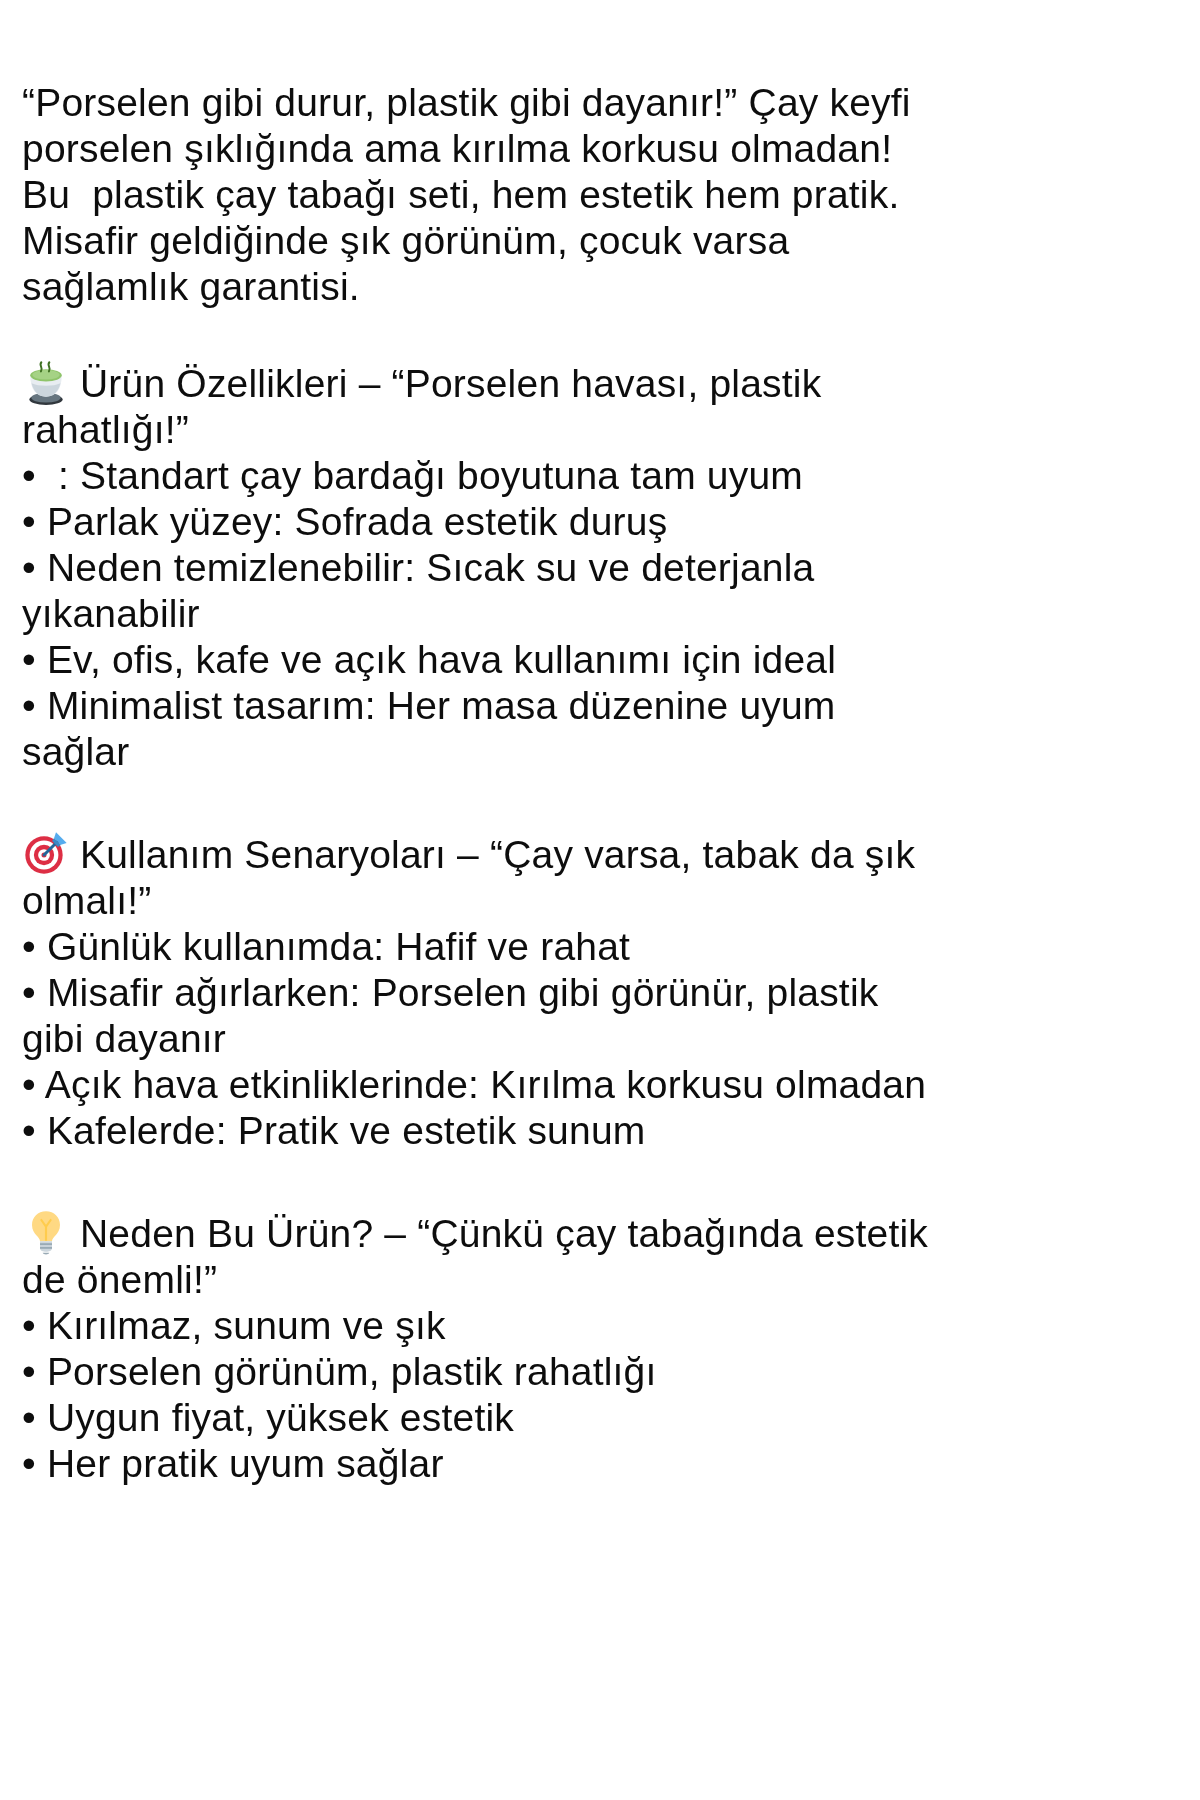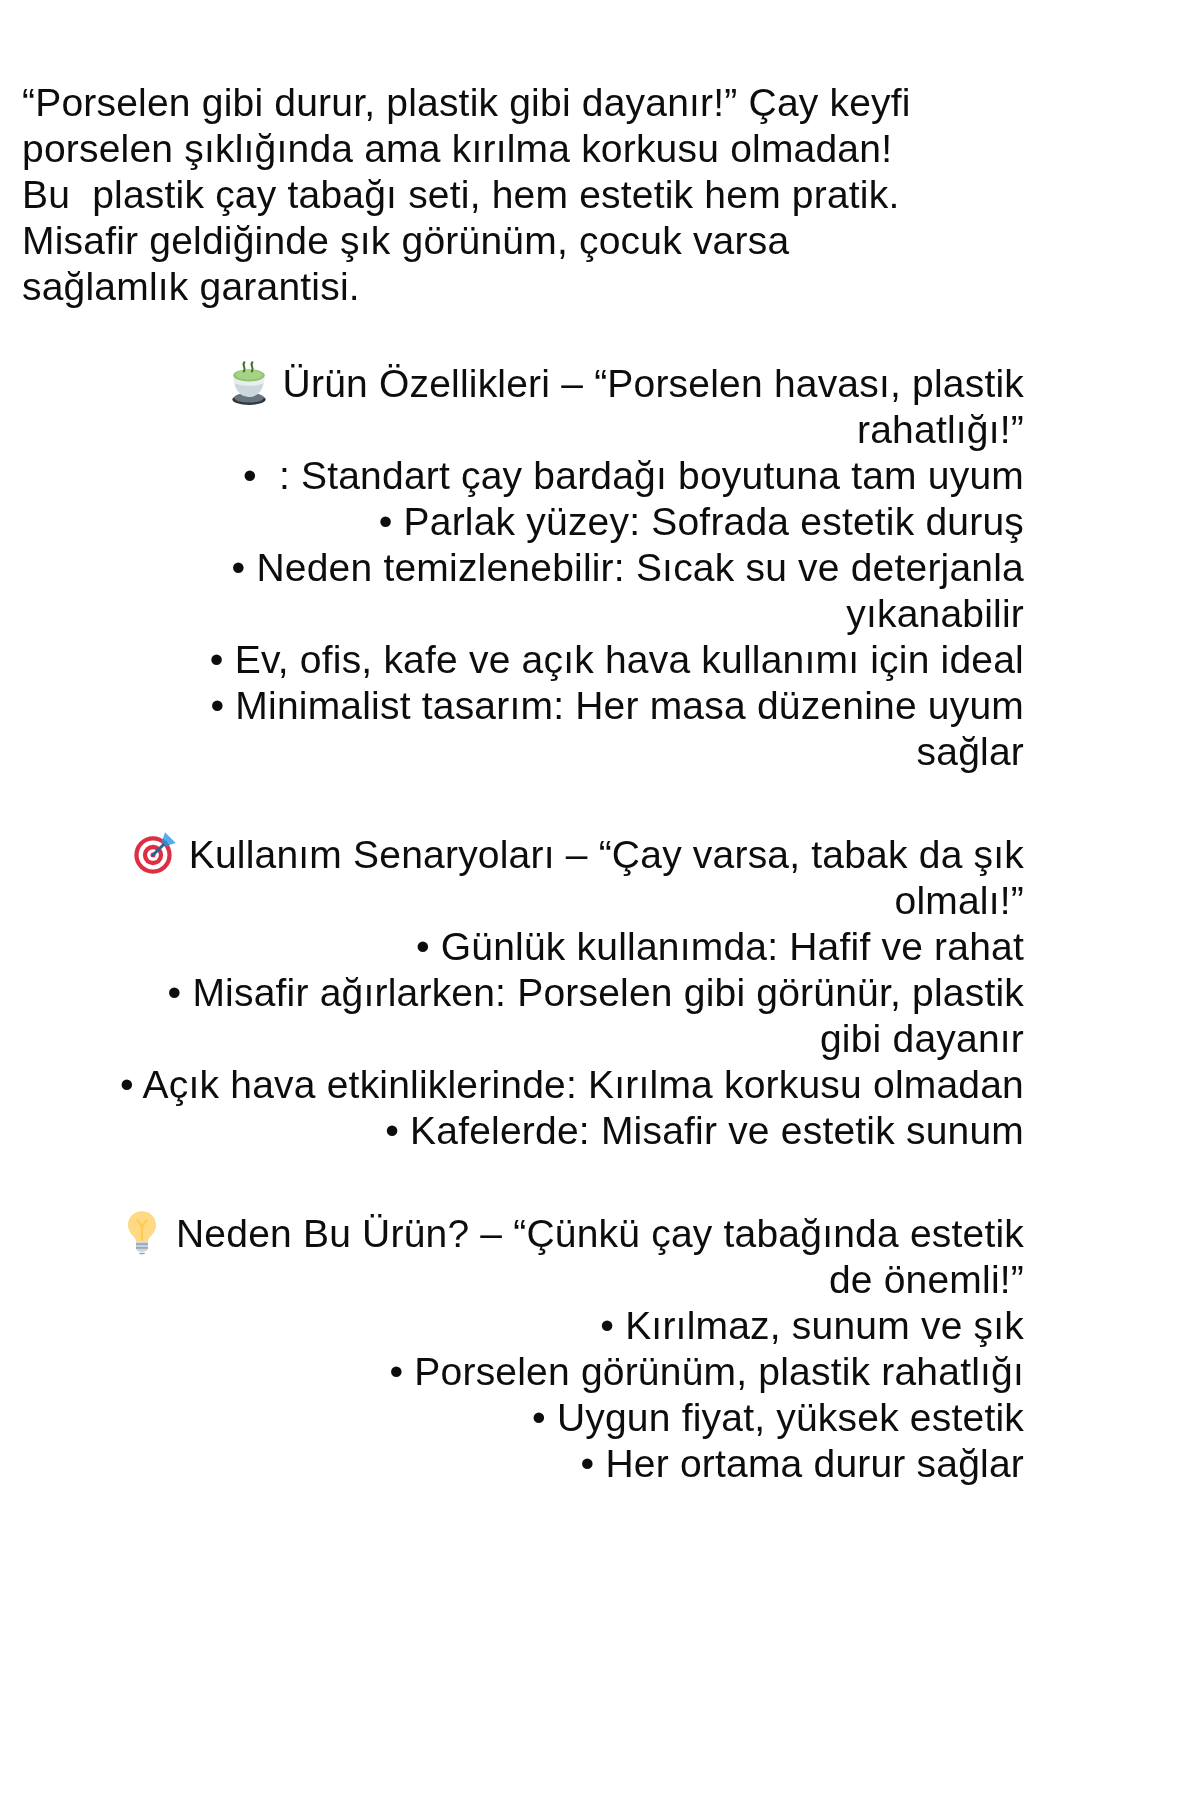--- a/index.html
+++ b/index.html
@@ -25,21 +25,20 @@
     line-height: 46px;
     letter-spacing: 0.2px;
     white-space: pre-wrap;
     word-break: normal;
   }
   .intro {
     margin: 0 0 48px 0;
   }
   .section {
     margin: 0 0 54px 0;
-    text-align: right;
   }
   .section:last-child {
     margin-bottom: 0;
   }
   .section-header {
     margin: 0;
   }
   .emoji-icon {
     display: inline-block;
     width: 48px;
@@ -114,21 +113,21 @@
           <path d="M24.1 6.8 L29.2 11.9 L27 13.5 L22.6 9 Z" fill="#3b88c3"></path>
         </svg>
       </span><span class="txt">Kullanım Senaryoları – “Çay varsa, tabak da şık
 olmalı!”</span>
     </div>
     <ul class="bullets">
       <li class="txt">• Günlük kullanımda: Hafif ve rahat</li>
       <li class="txt">• Misafir ağırlarken: Porselen gibi görünür, plastik
 gibi dayanır</li>
       <li class="txt">• Açık hava etkinliklerinde: Kırılma korkusu olmadan</li>
-      <li class="txt">• Kafelerde: Misafir ve estetik sunum</li>
+      <li class="txt">• Kafelerde: Pratik ve estetik sunum</li>
     </ul>
   </div>
 
   <div class="section">
     <div class="section-header">
       <span class="emoji-icon">
         <svg viewBox="0 0 36 36" aria-hidden="true">
           <path d="M18 2.5 c-6.1 0 -10.5 4.4 -10.5 10.2 c0 3.6 1.8 6.3 3.6 8.2 c1.2 1.3 2.4 2.6 2.4 4.1 h9 c0 -1.5 1.2 -2.8 2.4 -4.1 c1.8 -1.9 3.6 -4.6 3.6 -8.2 C28.5 6.9 24.1 2.5 18 2.5 Z" fill="#ffd983"></path>
           <path d="M14.5 9 l3.5 5 l3.5 -5 M18 14 v10" fill="none" stroke="#ffcc4d" stroke-width="1.6" stroke-linecap="round" stroke-linejoin="round"></path>
           <path d="M13.5 25 h9 v5.2 c0 3.6 -9 3.6 -9 0 Z" fill="#ccd6dd"></path>
@@ -136,17 +135,17 @@
           <rect x="13.5" y="29.2" width="9" height="1.4" fill="#99aab5"></rect>
           <path d="M15.5 33.6 h5 c-0.6 1.6 -4.4 1.6 -5 0 Z" fill="#99aab5"></path>
         </svg>
       </span><span class="txt">Neden Bu Ürün? – “Çünkü çay tabağında estetik
 de önemli!”</span>
     </div>
     <ul class="bullets">
       <li class="txt">• Kırılmaz, sunum ve şık</li>
       <li class="txt">• Porselen görünüm, plastik rahatlığı</li>
       <li class="txt">• Uygun fiyat, yüksek estetik</li>
-      <li class="txt">• Her ortama durur sağlar</li>
+      <li class="txt">• Her pratik uyum sağlar</li>
     </ul>
   </div>
 
 </div>
 
 </body></html>

